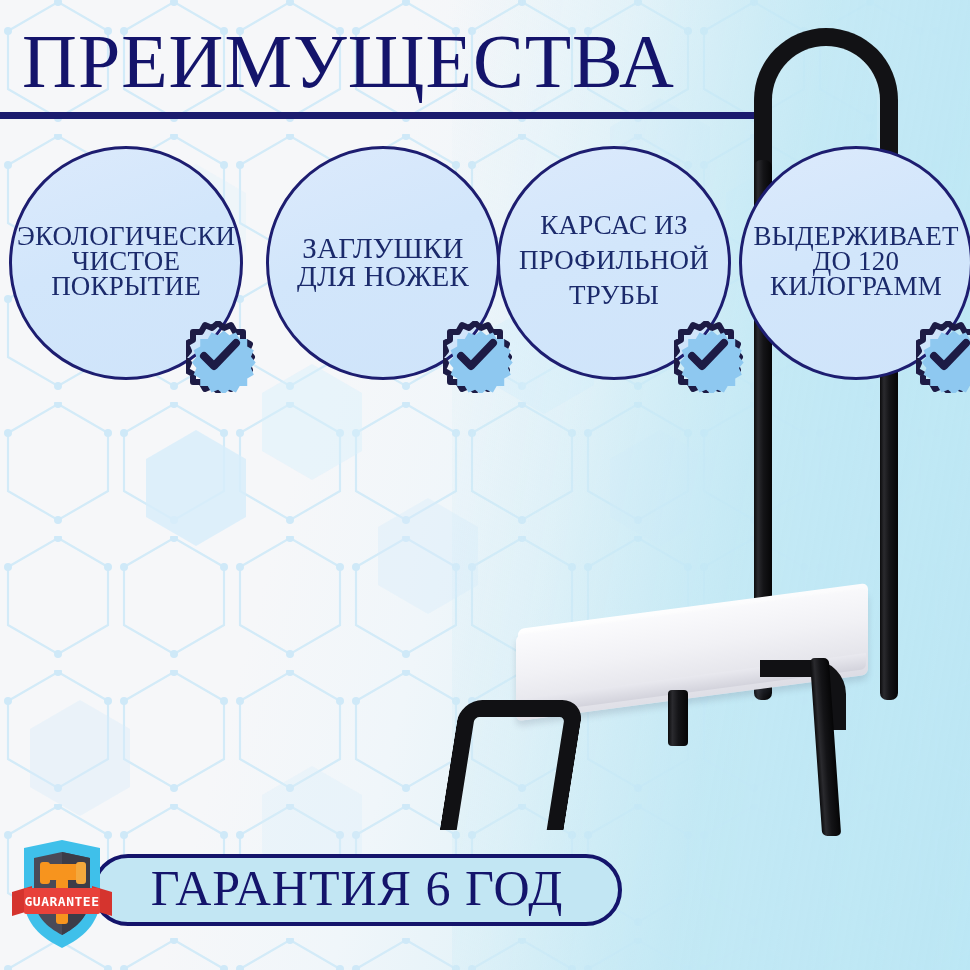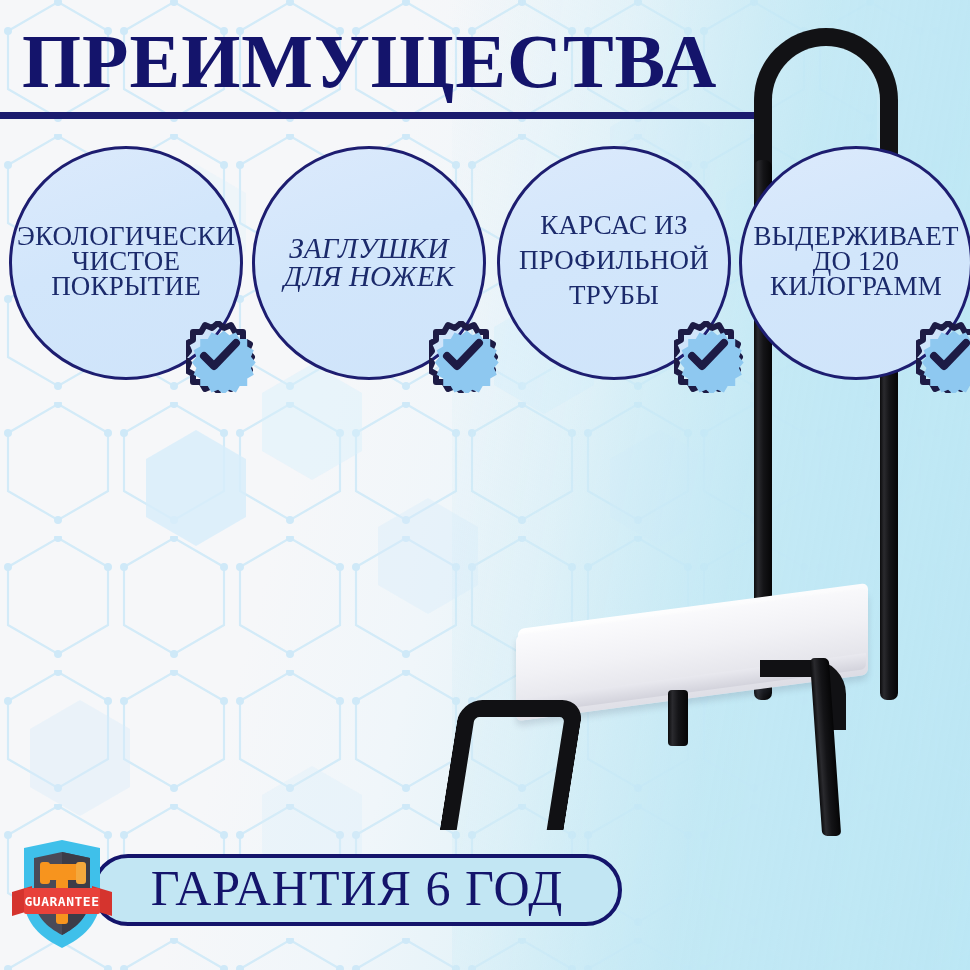--- a/index.html
+++ b/index.html
@@ -35,40 +35,40 @@
         rgba(186,230,244,.92) 100%);
   }
 
   
   .title {
     position: absolute; left: 22px; top: 21px;
     font-size: 76px; line-height: 80px;
     letter-spacing: 1px;
     color: #14146b;
     white-space: nowrap;
-    font-weight: 700;
+    font-weight: 400;
   }
   .title-rule {
     position: absolute; left: 0px; top: 112px;
     width: 762px; height: 7px;
     background: #1b1b6e;
   }
 
   
   .circles { position: absolute; left: 0; top: 0; width: 970px; height: 400px; padding-left: 24px; }
   .circle {
     position: absolute;
     top: 146px;
     width: 234px; height: 234px;
     border-radius: 50%;
     border: 3px solid #1d1d70;
     background: linear-gradient(160deg, #dceafc 0%, #d2e6fb 45%, #cfe4fa 100%);
   }
   .circle:nth-of-type(1) { left: 9px; }
-  .circle:nth-of-type(2) { left: 252px; font-style: italic; }
+  .circle:nth-of-type(2) { left: 266px; }
   .circle:nth-of-type(3) { left: 497px; }
   .circle:nth-of-type(4) { left: 739px; }
 
   .circle-text {
     position: absolute;
     top: 50%; left: 50%;
     transform: translate(-50%, -52%);
     width: 300px;
     text-align: center;
     color: #1b2a6b;

